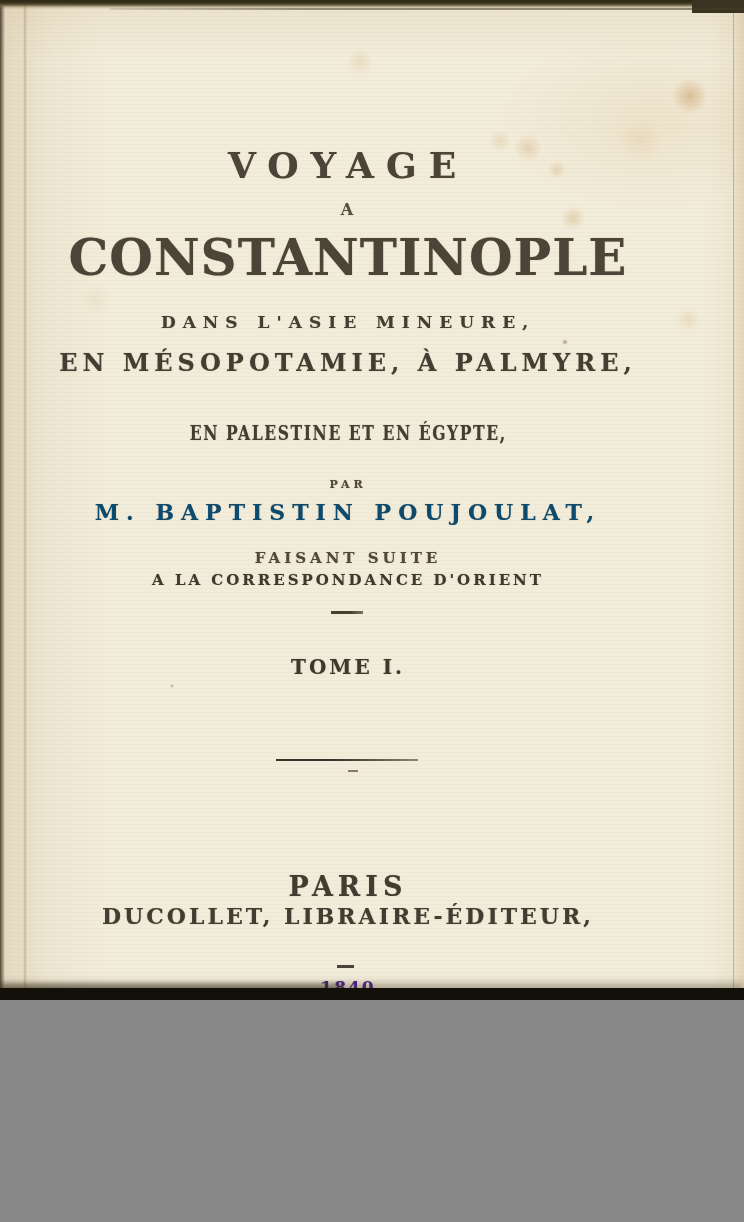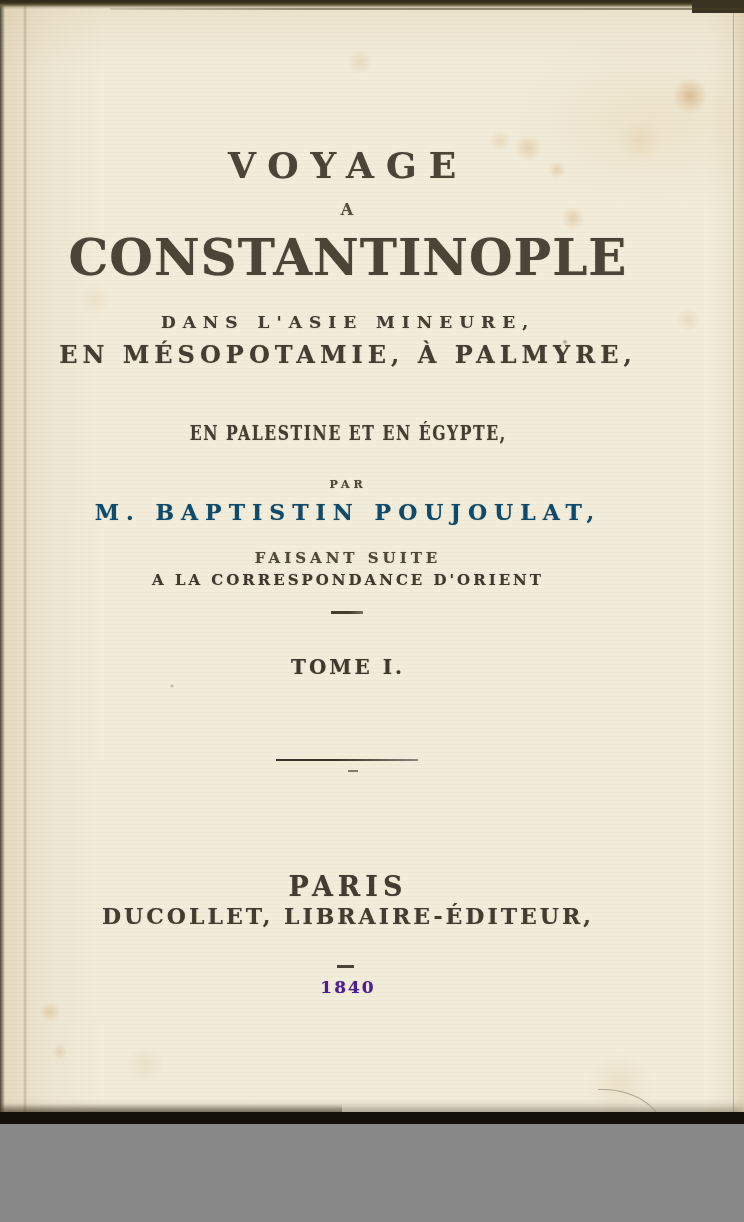--- a/index.html
+++ b/index.html
@@ -1,18 +1,18 @@
 <!DOCTYPE html>
 <html><head>
 <meta charset="utf-8">
 <style>
   html,body{margin:0;padding:0;background:#888;}
   .scan{
     position:relative;
-    width:744px;height:1124px;
+    width:744px;height:1000px;
     overflow:hidden;
     font-family:"DejaVu Serif","Liberation Serif",serif;
     background:#f2ecda;
   }
   
   .paper{
     position:absolute;inset:0;
     background-color:#f2ecda;
     background-image:
       radial-gradient(circle 18px at 690px 96px,  rgba(198,150,95,0.50), rgba(198,150,95,0) 100%),
@@ -79,21 +79,21 @@
   
   .tl{
     position:absolute;left:28px;width:640px;
     text-align:center;color:#443e32;font-weight:bold;white-space:nowrap;
     text-shadow:0 0 1px rgba(75,68,55,0.45);
   }
   .t-voyage   {top:144px;font-size:36px;letter-spacing:12px;color:#4b4437;}
   .t-a        {top:200px;font-size:16px;letter-spacing:2px;color:#56503f;}
   .t-constant {top:228px;font-size:50px;letter-spacing:1px;color:#4b4437;}
   .t-sub1     {top:312px;font-size:17px;letter-spacing:7px;}
-  .t-sub2     {top:340px;font-size:24px;letter-spacing:5px;}
+  .t-sub2     {top:348px;font-size:24px;letter-spacing:5px;}
   .t-sub3     {top:394px;font-size:14px;letter-spacing:3px;}
   .t-sub4     {top:421px;font-size:20px;letter-spacing:2px;}
   .t-sub4 .cond{display:inline-block;transform:scaleX(0.78);transform-origin:center;}
   .t-par      {top:478px;font-size:11px;letter-spacing:4px;color:#50493a;}
   .t-author   {top:499px;font-size:22px;letter-spacing:7px;color:#0c4a6e;}
   .t-suite    {top:549px;font-size:15px;letter-spacing:4px;color:#50493a;}
   .t-corr     {top:571px;font-size:15px;letter-spacing:3px;color:#3e382d;}
   .t-tome     {top:655px;font-size:20px;letter-spacing:3px;color:#3e382d;}
   .t-paris    {top:871px;font-size:27px;letter-spacing:5px;color:#433d31;}
   .t-publisher{top:903px;font-size:22px;letter-spacing:3px;color:#433d31;}

